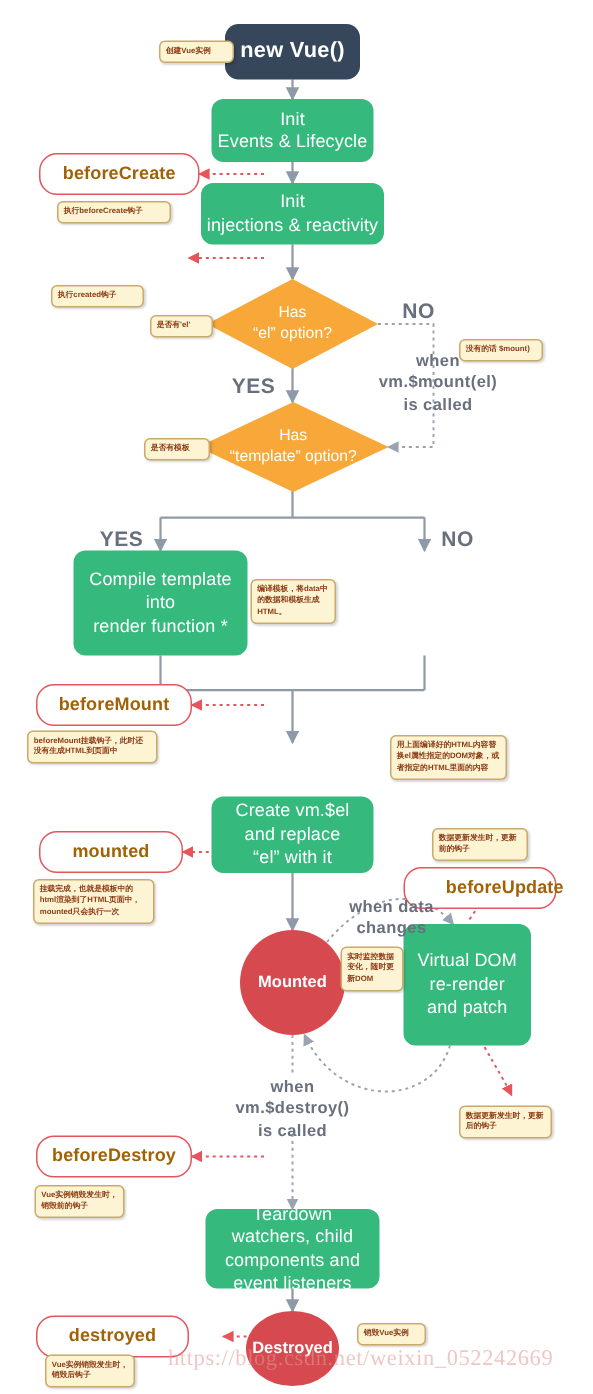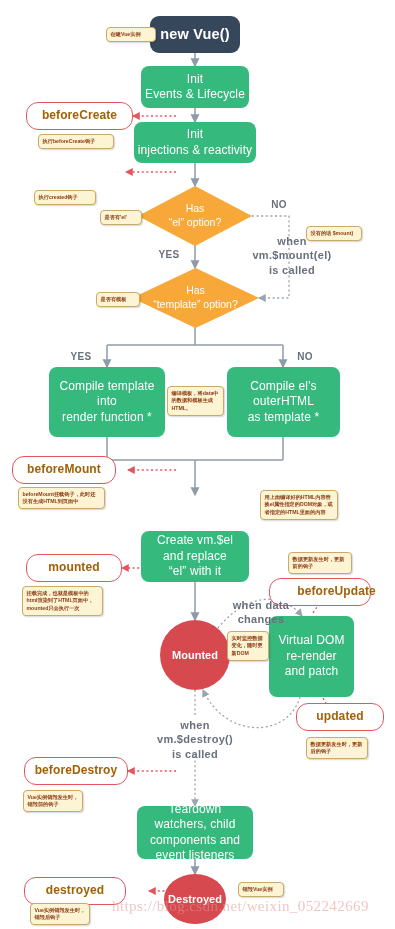--- a/index.html
+++ b/index.html
@@ -103,21 +103,21 @@
     line-height: 1.45;
     padding: 2.5px 3.5px;
     text-align: left;
     box-shadow: 1px 1px 1.5px rgba(0,0,0,.16);
   }
 
   
   .flow-label {
     position: absolute;
     color: #69707d;
-    font-size: 10px;
+    font-size: 14px;
     font-weight: bold;
     text-align: center;
     line-height: 1.3;
     letter-spacing: .3px;
   }
   .flow-label.multi { font-size: 11px; }
 
   
   .watermark {
     position: absolute;
@@ -208,23 +208,20 @@
 
   <div class="node node-diamond" style="left:132px; top:268px; width:127px; height:60px;">
     <span class="dia-shape"></span>
     <span class="dia-text ml">Has<br>“template” option?</span>
   </div>
 
   <div class="node node-green" style="left:49px; top:367px; width:116px; height:70px;">
     <span class="ml">Compile template<br>into<br>render function *</span>
   </div>
 
-  <div class="node node-green" style="left:227px; top:367px; width:113px; height:70px;">
-    <span class="ml">Compile el’s<br>outerHTML<br>as template *</span>
-  </div>
 
   <div class="node node-green" style="left:141px; top:495px; width:108px; height:51px;margin-top:36px;">
     <span class="ml">Create vm.$el<br>and replace<br>“el” with it</span>
   </div>
 
   <div class="node node-circle" style="left:160px; top:620px; width:70px; height:70px;">
     <span>Mounted</span>
   </div>
 
   <div class="node node-green" style="left:269px; top:616px; width:85px; height:81px;">
@@ -237,35 +234,32 @@
 
   <div class="node node-circle" style="left:164px; top:874px; width:62px; height:50px;">
     <span>Destroyed</span>
   </div>
 
   <div class="node node-hook" style="left:26px; top:102px; width:107px; height:28px;">
     <span>beforeCreate</span>
   </div>
 
 
-  <div class="node node-hook" style="left:12px; top:456px; width:104px; height:28px;">
+  <div class="node node-hook" style="left:24px; top:456px; width:104px; height:28px;">
     <span>beforeMount</span>
   </div>
 
   <div class="node node-hook" style="left:26px; top:554px; width:96px; height:28px;">
     <span>mounted</span>
   </div>
 
   <div class="node node-hook" style="left:269px; top:578px; width:102px; height:28px;padding-left:33px;">
     <span>beforeUpdate</span>
   </div>
 
-  <div class="node node-hook" style="left:296px; top:703px; width:88px; height:28px;">
-    <span>updated</span>
-  </div>
 
   <div class="node node-hook" style="left:24px; top:757px; width:104px; height:28px;">
     <span>beforeDestroy</span>
   </div>
 
   <div class="node node-hook" style="left:24px; top:877px; width:102px; height:28px;">
     <span>destroyed</span>
   </div>
 
   <div class="flow-label" style="left:262px; top:198px; width:34px;">NO</div>

